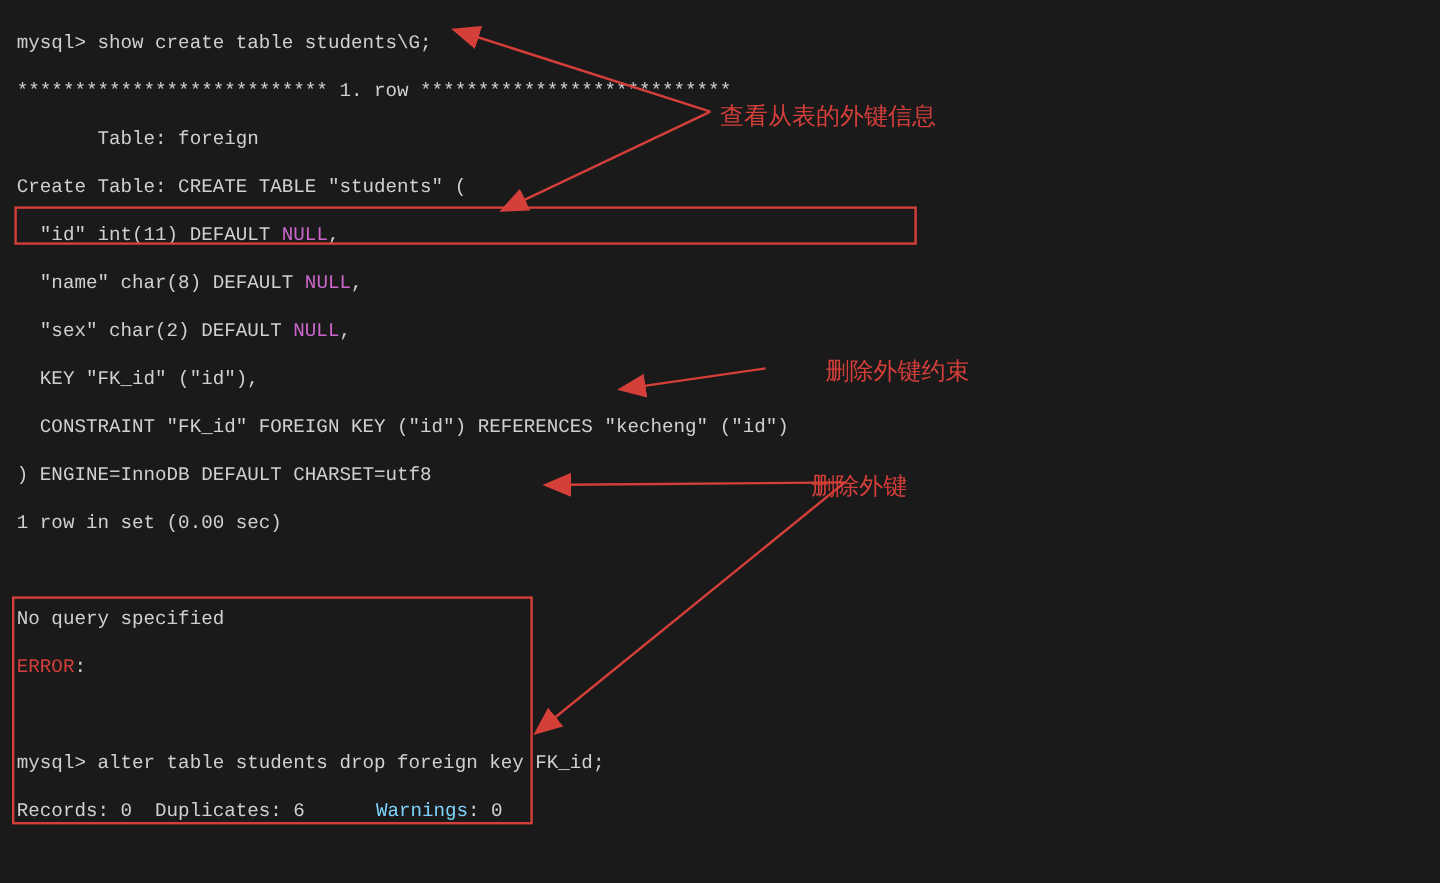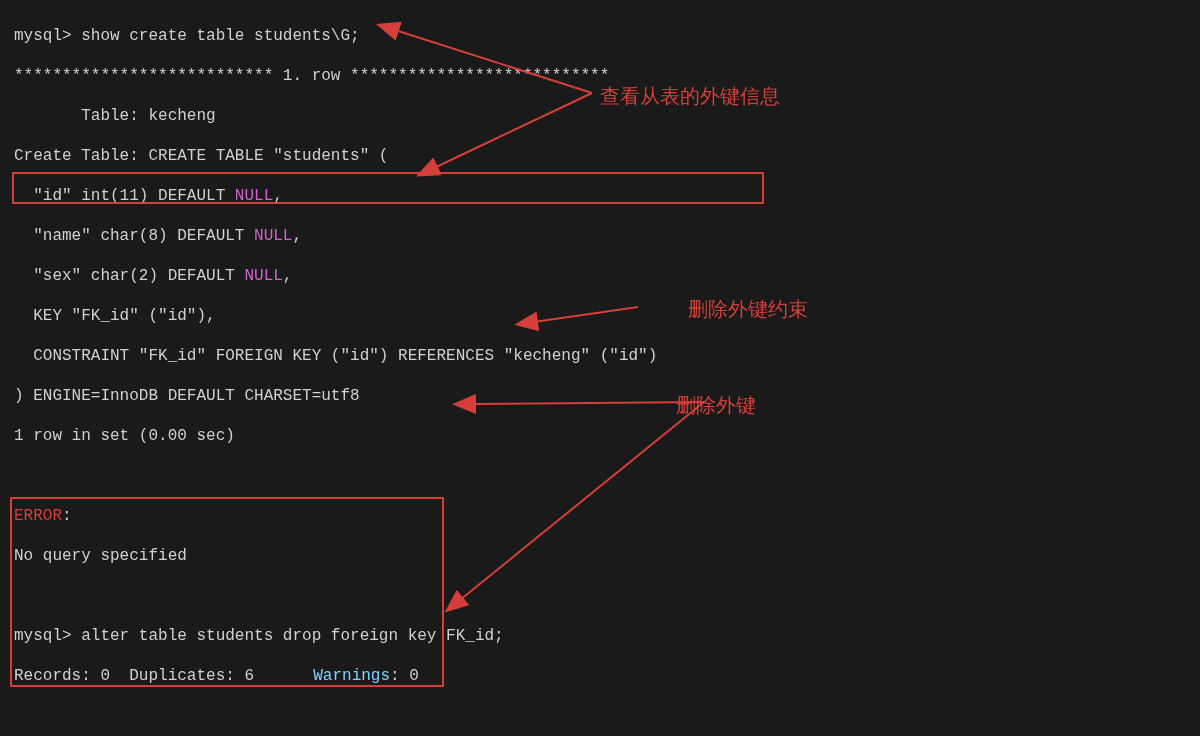--- a/index.html
+++ b/index.html
@@ -46,32 +46,32 @@
     height: 736px;
     pointer-events: none;
   }
 </style>
 </head>
 <body>
 
 <div class="terminal">
 <span class="line">mysql&gt; show create table students\G;</span>
 <span class="line">*************************** 1. row ***************************</span>
-<span class="line">       Table: kecheng</span>
+<span class="line">       Table: foreign</span>
 <span class="line">Create Table: CREATE TABLE "students" (</span>
 <span class="line"><span>  "id" int(11) DEFAULT </span><span class="kw-null">NULL</span><span>,</span></span>
 <span class="line"><span>  "name" char(8) DEFAULT </span><span class="kw-null">NULL</span><span>,</span></span>
 <span class="line"><span>  "sex" char(2) DEFAULT </span><span class="kw-null">NULL</span><span>,</span></span>
 <span class="line">  KEY "FK_id" ("id"),</span>
 <span class="line">  CONSTRAINT "FK_id" FOREIGN KEY ("id") REFERENCES "kecheng" ("id")</span>
 <span class="line">) ENGINE=InnoDB DEFAULT CHARSET=utf8</span>
 <span class="line">1 row in set (0.00 sec)</span>
 <span class="line"> </span>
+<span class="line">No query specified</span>
 <span class="line"><span class="kw-error">ERROR</span><span>:</span></span>
-<span class="line">No query specified</span>
 <span class="line"> </span>
 <span class="line">mysql&gt; alter table students drop foreign key FK_id;</span>
 <span class="line"><span>Records: 0  Duplicates: 6  </span><span class="kw-warn">Warnings</span><span>: 0</span></span>
 
 
 
 
 
 
 

